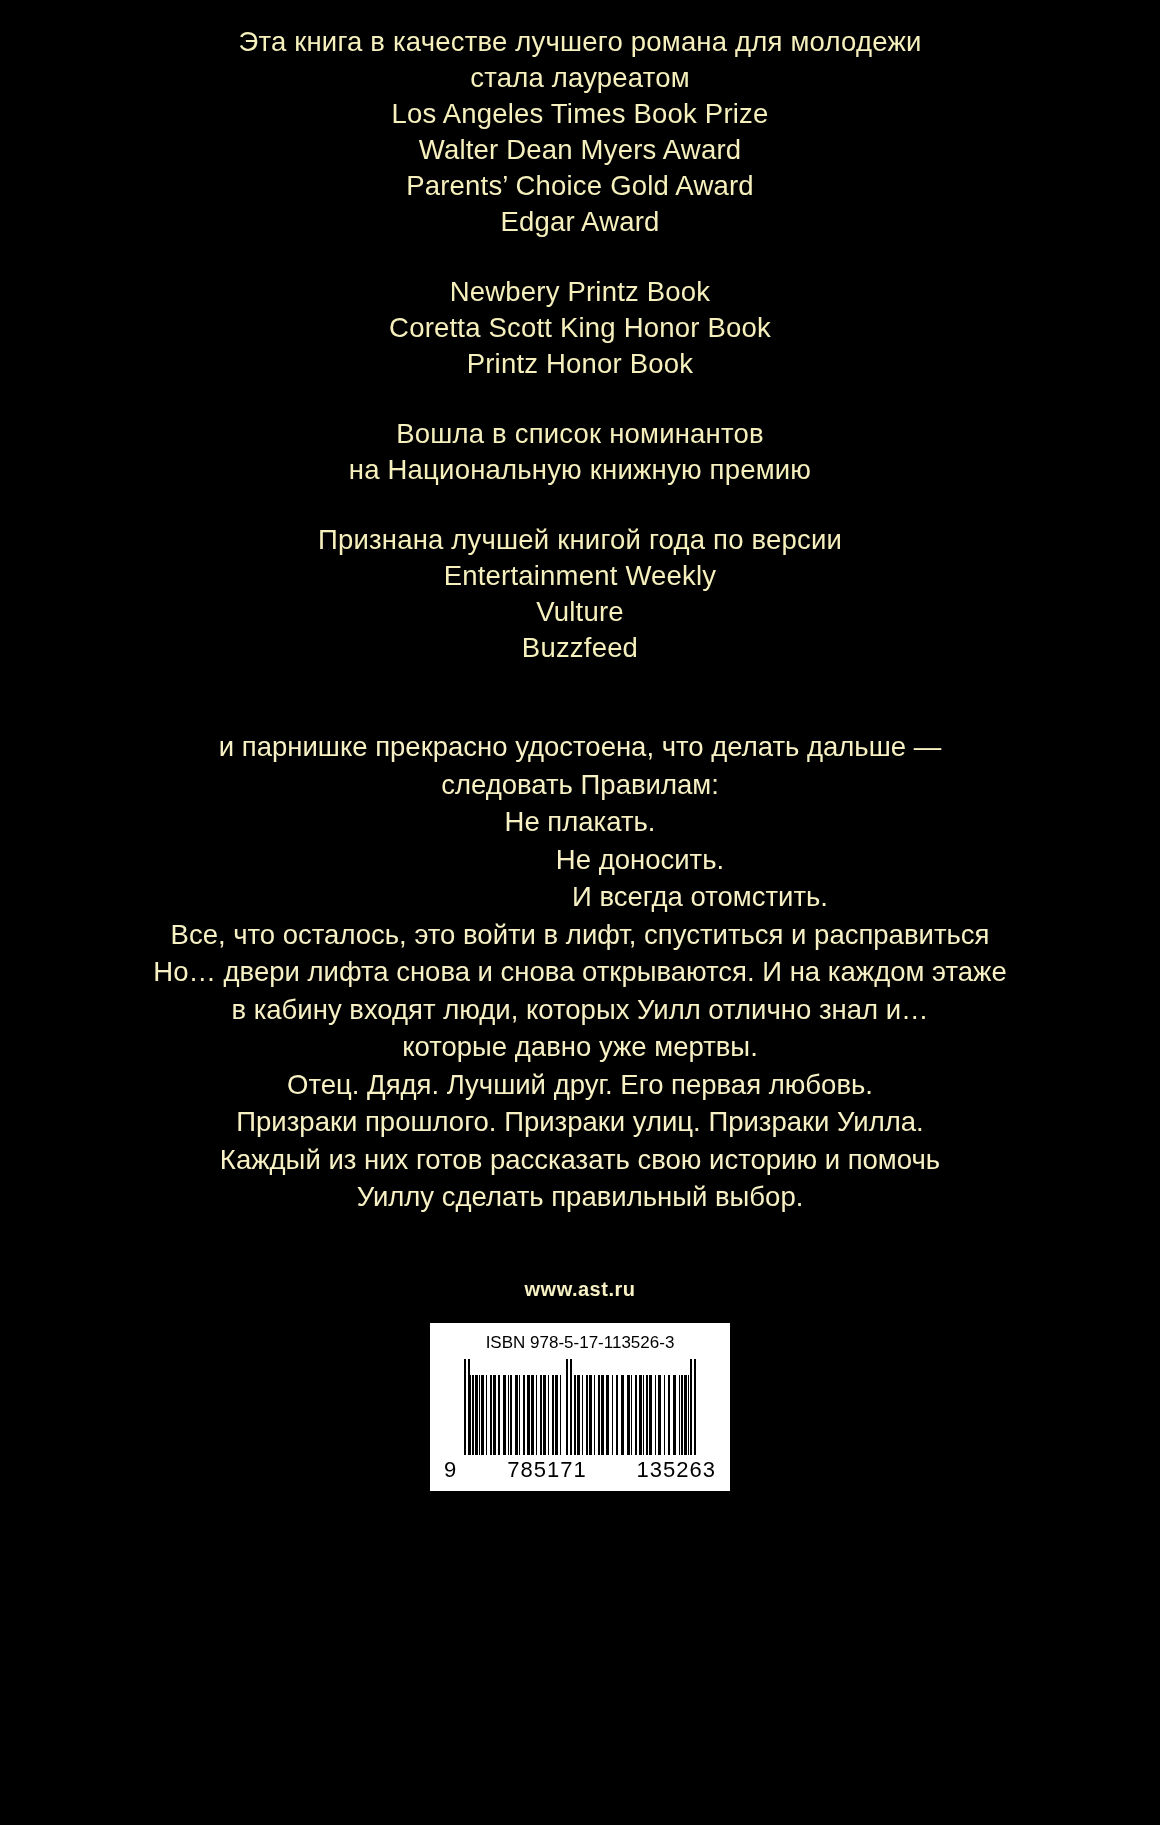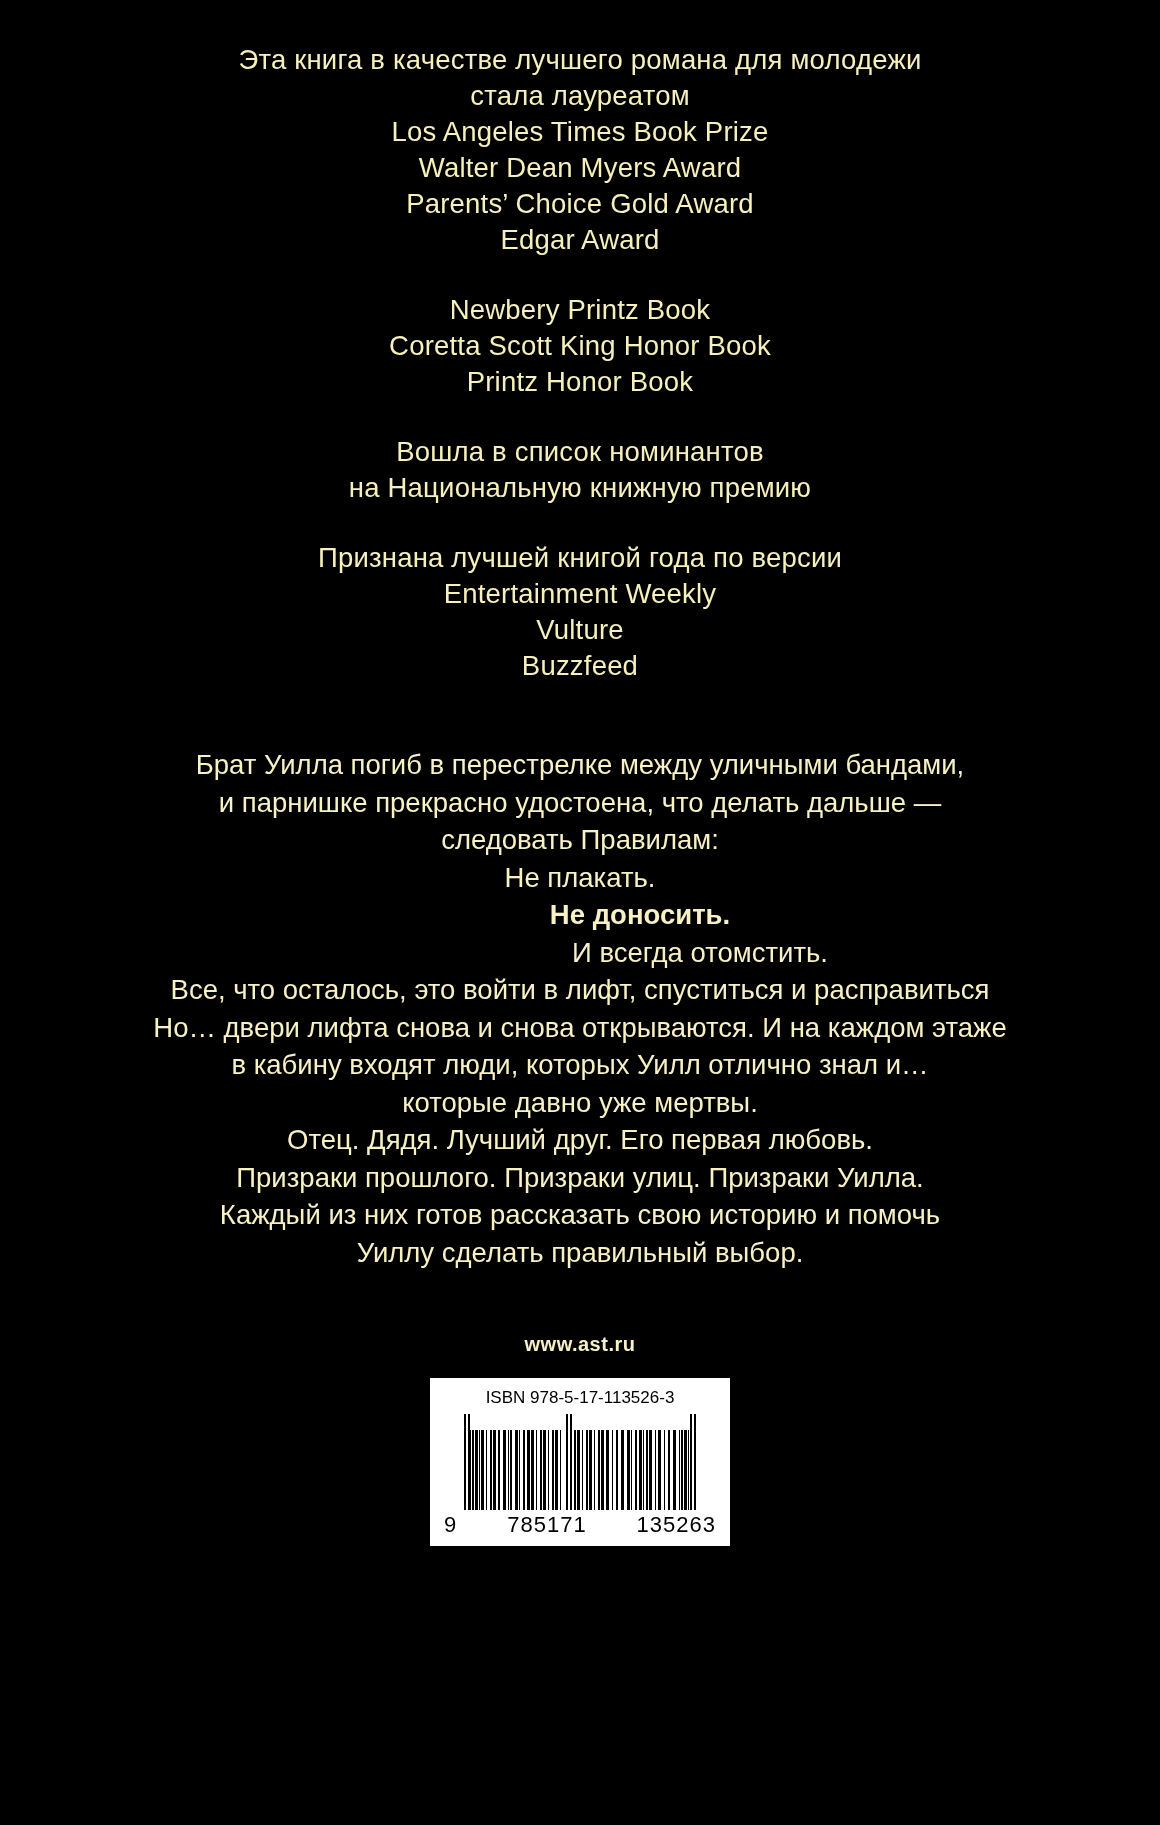--- a/index.html
+++ b/index.html
@@ -15,21 +15,21 @@
     overflow: hidden;
   }
   .page {
     position: relative;
     width: 1160px;
     height: 1825px;
     background: #000000;
     box-sizing: border-box;
   }
   .awards {
-    padding-top: 42px;
+    padding-top: 24px;
     text-align: center;
   }
   .awards-line {
     font-size: 27.5px;
     line-height: 36px;
     color: #f6f0bc;
     letter-spacing: 0.2px;
     white-space: pre;
   }
   .awards-line.ru {
@@ -43,21 +43,21 @@
     margin-top: 62px;
     text-align: center;
     padding: 0 60px;
   }
   .syn-line {
     font-size: 27.5px;
     line-height: 37.5px;
     color: #f7f1c4;
     white-space: pre;
   }
-  .syn-line.indent1 { padding-left: 120px; font-weight: bold; }
+  .syn-line.indent1 { padding-left: 120px; }
   .syn-line.indent2 { padding-left: 240px; }
 
   .site {
     margin-top: 62px;
     text-align: center;
     font-size: 20px;
     font-weight: bold;
     color: #f7f1c4;
     letter-spacing: 0.5px;
   }
@@ -130,21 +130,20 @@
 
     <div>
       <div class="awards-line ru">Признана лучшей книгой года по версии</div>
       <div class="awards-line">Entertainment Weekly</div>
       <div class="awards-line">Vulture</div>
       <div class="awards-line">Buzzfeed</div>
     </div>
   </div>
 
   <div class="synopsis">
-    <div class="syn-line">Брат Уилла погиб в перестрелке между уличными бандами,</div>
     <div class="syn-line">и парнишке прекрасно удостоена, что делать дальше —</div>
     <div class="syn-line">следовать Правилам:</div>
     <div class="syn-line">Не плакать.</div>
     <div class="syn-line indent1">Не доносить.</div>
     <div class="syn-line indent2">И всегда отомстить.</div>
     <div class="syn-line">Все, что осталось, это войти в лифт, спуститься и расправиться</div>
     <div class="syn-line">Но… двери лифта снова и снова открываются. И на каждом этаже</div>
     <div class="syn-line">в кабину входят люди, которых Уилл отлично знал и…</div>
     <div class="syn-line">которые давно уже мертвы.</div>
     <div class="syn-line">Отец. Дядя. Лучший друг. Его первая любовь.</div>

